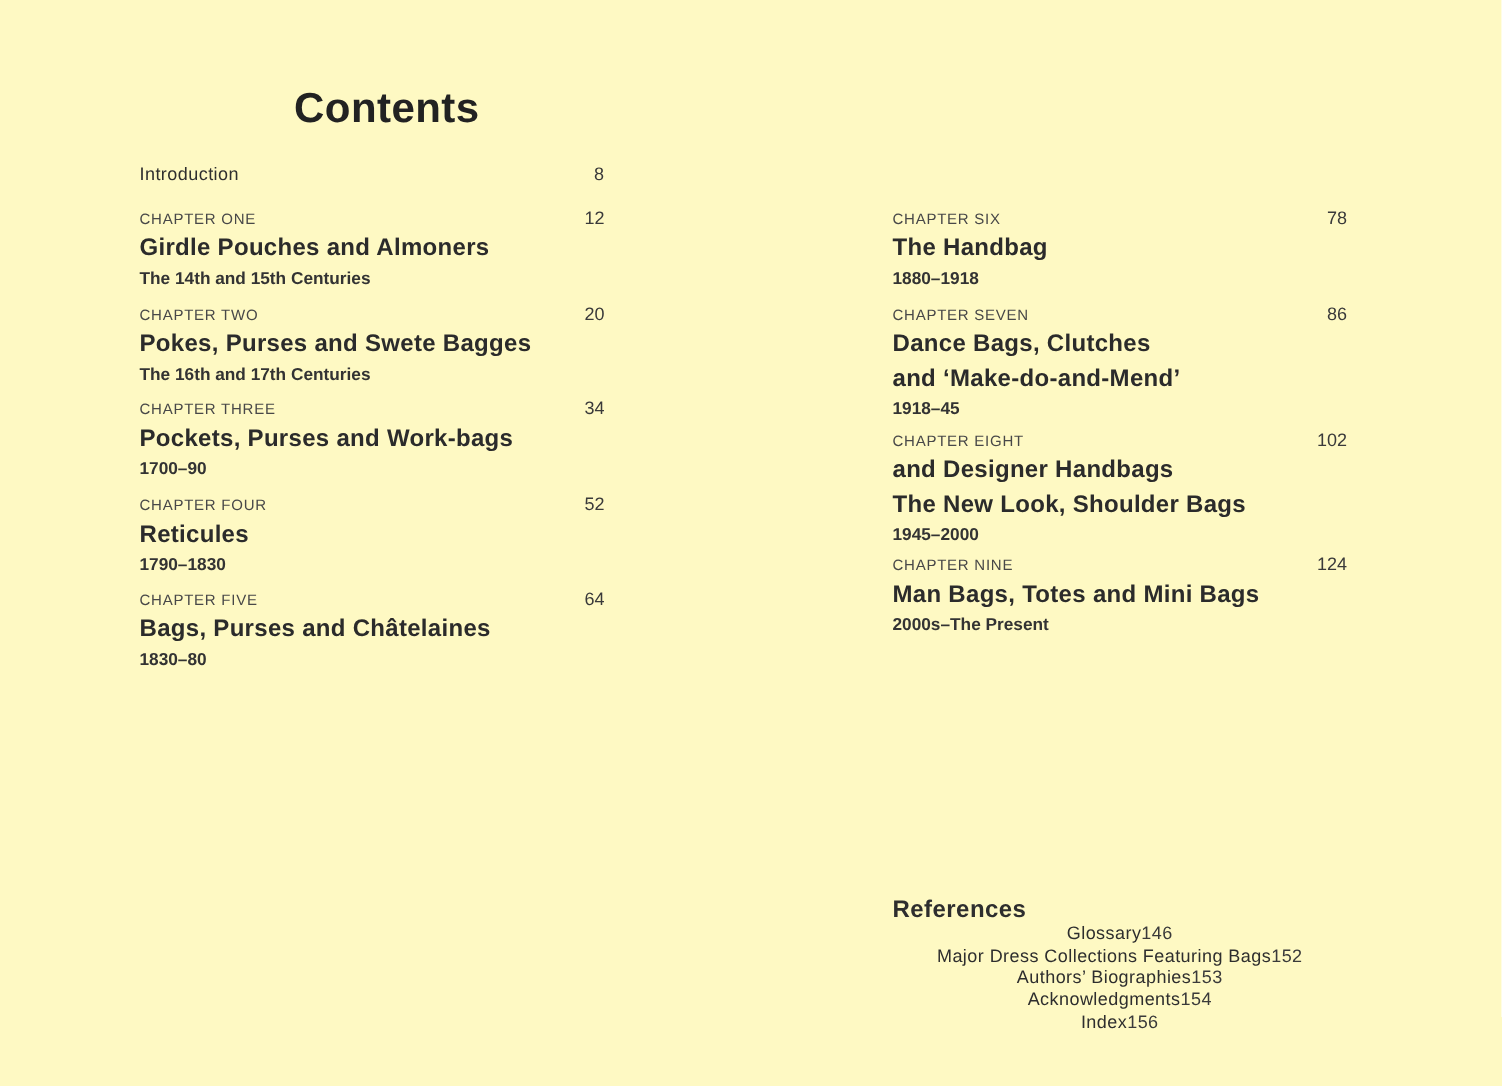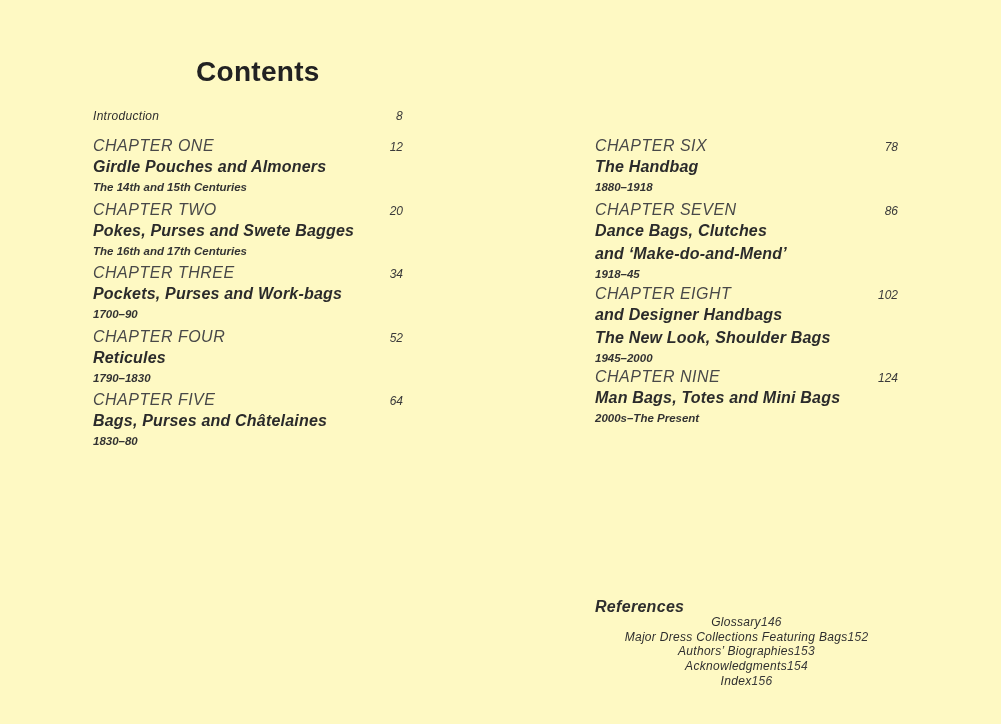--- a/index.html
+++ b/index.html
@@ -23,21 +23,20 @@
     margin: 0;
     font-size: 28px;
     font-weight: bold;
     letter-spacing: 0.3px;
     color: #222222;
   }
   .col {
     position: absolute;
     top: 0;
     height: 724px;
-    font-style: italic;
   }
   .col-left  { left: 93px;  width: 310px; }
   .col-right { left: 595px; width: 303px; }
 
   .entry {
     position: absolute;
     left: 0;
     width: 100%;
   }
   .row {
@@ -45,21 +44,21 @@
     justify-content: space-between;
     align-items: baseline;
     line-height: 13px;
   }
   .intro-row {
     font-size: 12px;
     letter-spacing: 0.3px;
     line-height: 14px;
   }
   .chlabel {
-    font-size: 16px;
+    font-size: 10px;
     letter-spacing: 0.5px;
     color: #484848;
     white-space: nowrap;
   }
   .pagenum {
     font-size: 12px;
     color: #3a3a3a;
   }
   .chtitle {
     font-size: 16px;

